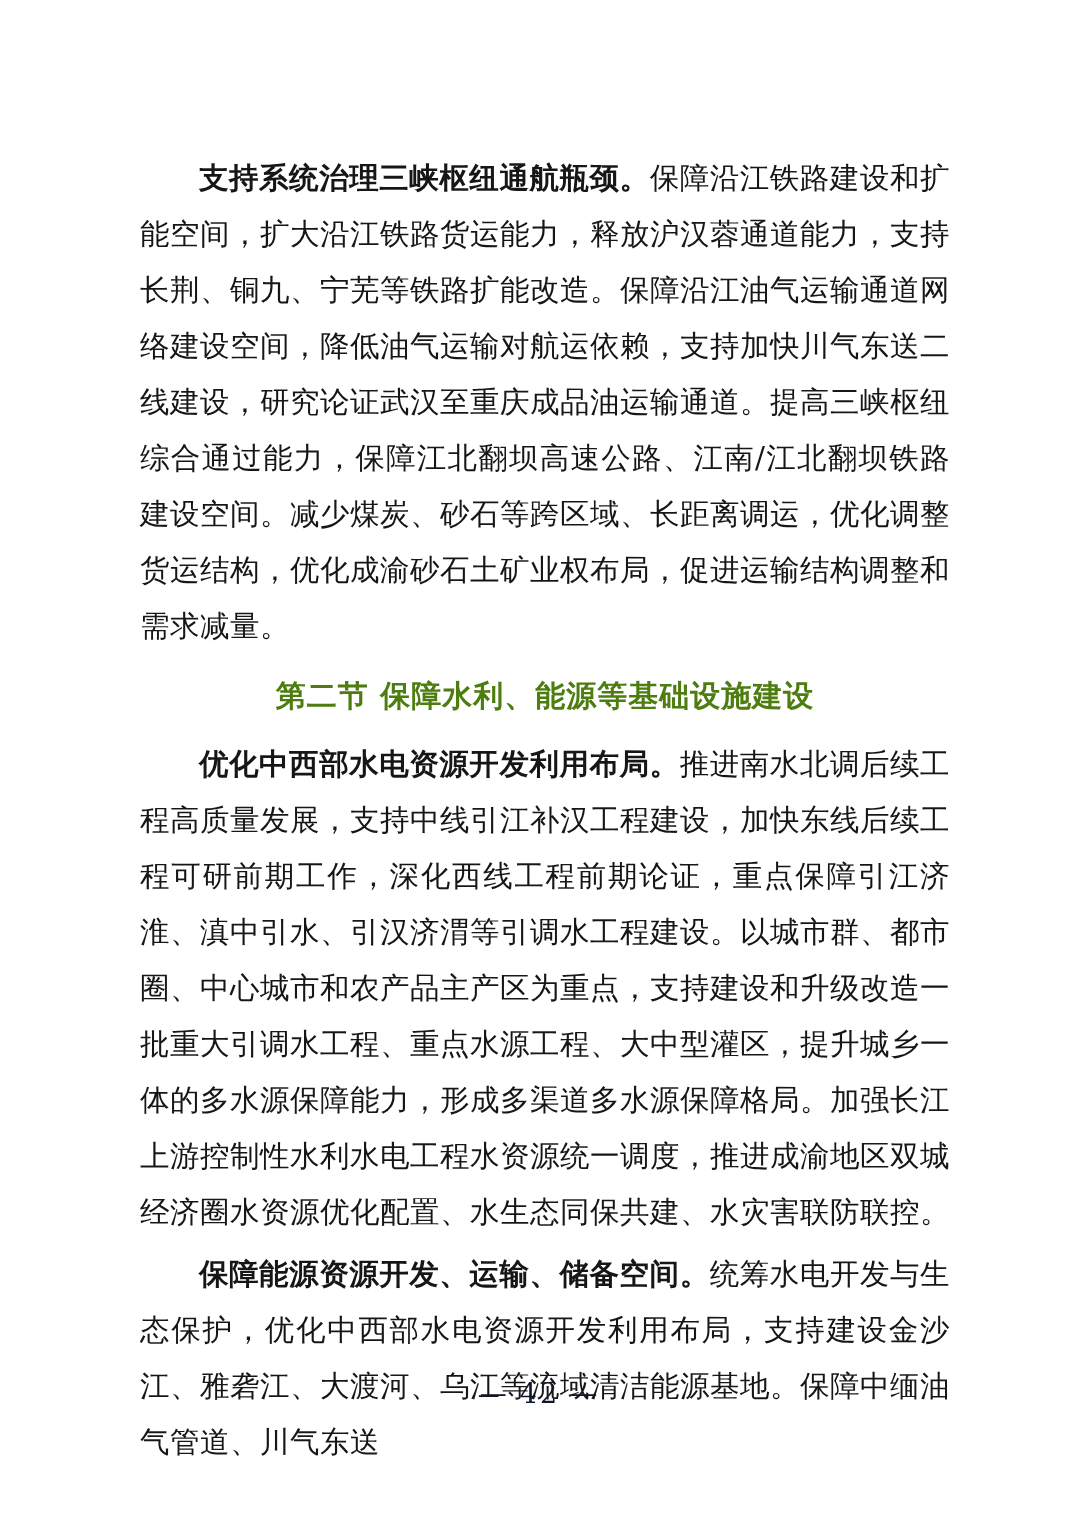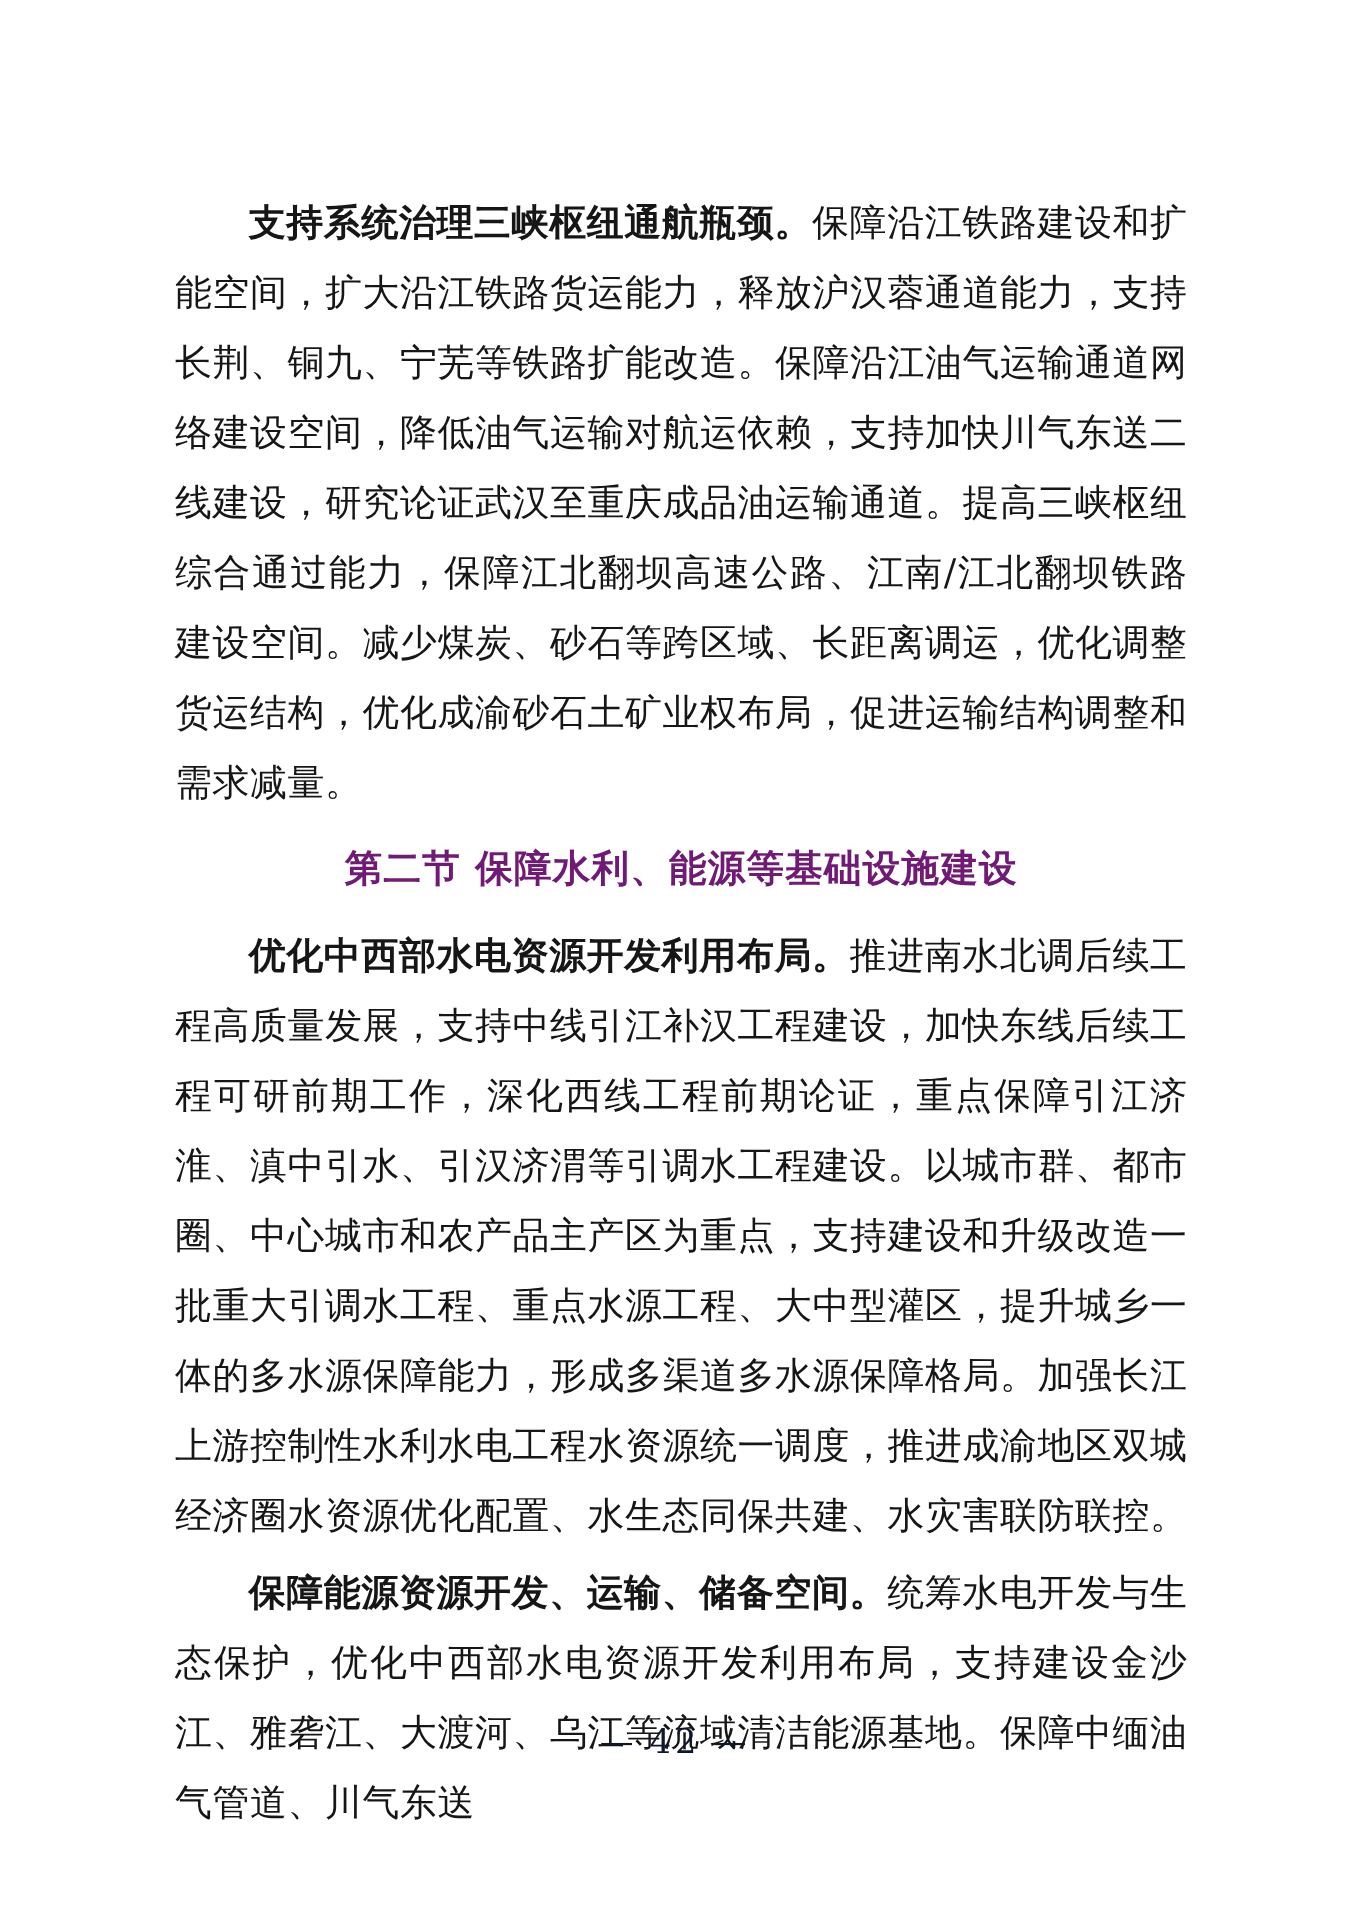--- a/index.html
+++ b/index.html
@@ -36,21 +36,21 @@
   .body-text.indent {
     text-indent: 59px;
   }
   .section-heading {
     font-size: 30px;
     line-height: 56px;
     font-weight: bold;
     text-align: center;
     margin: 14px 0 12px 0;
     letter-spacing: 1px;
-    color: #701a75;
+    color: #4d7c0f;
   }
   .lead {
     font-weight: bold;
   }
   .page-number {
     position: absolute;
     left: 0;
     right: 0;
     bottom: 118px;
     text-align: center;

